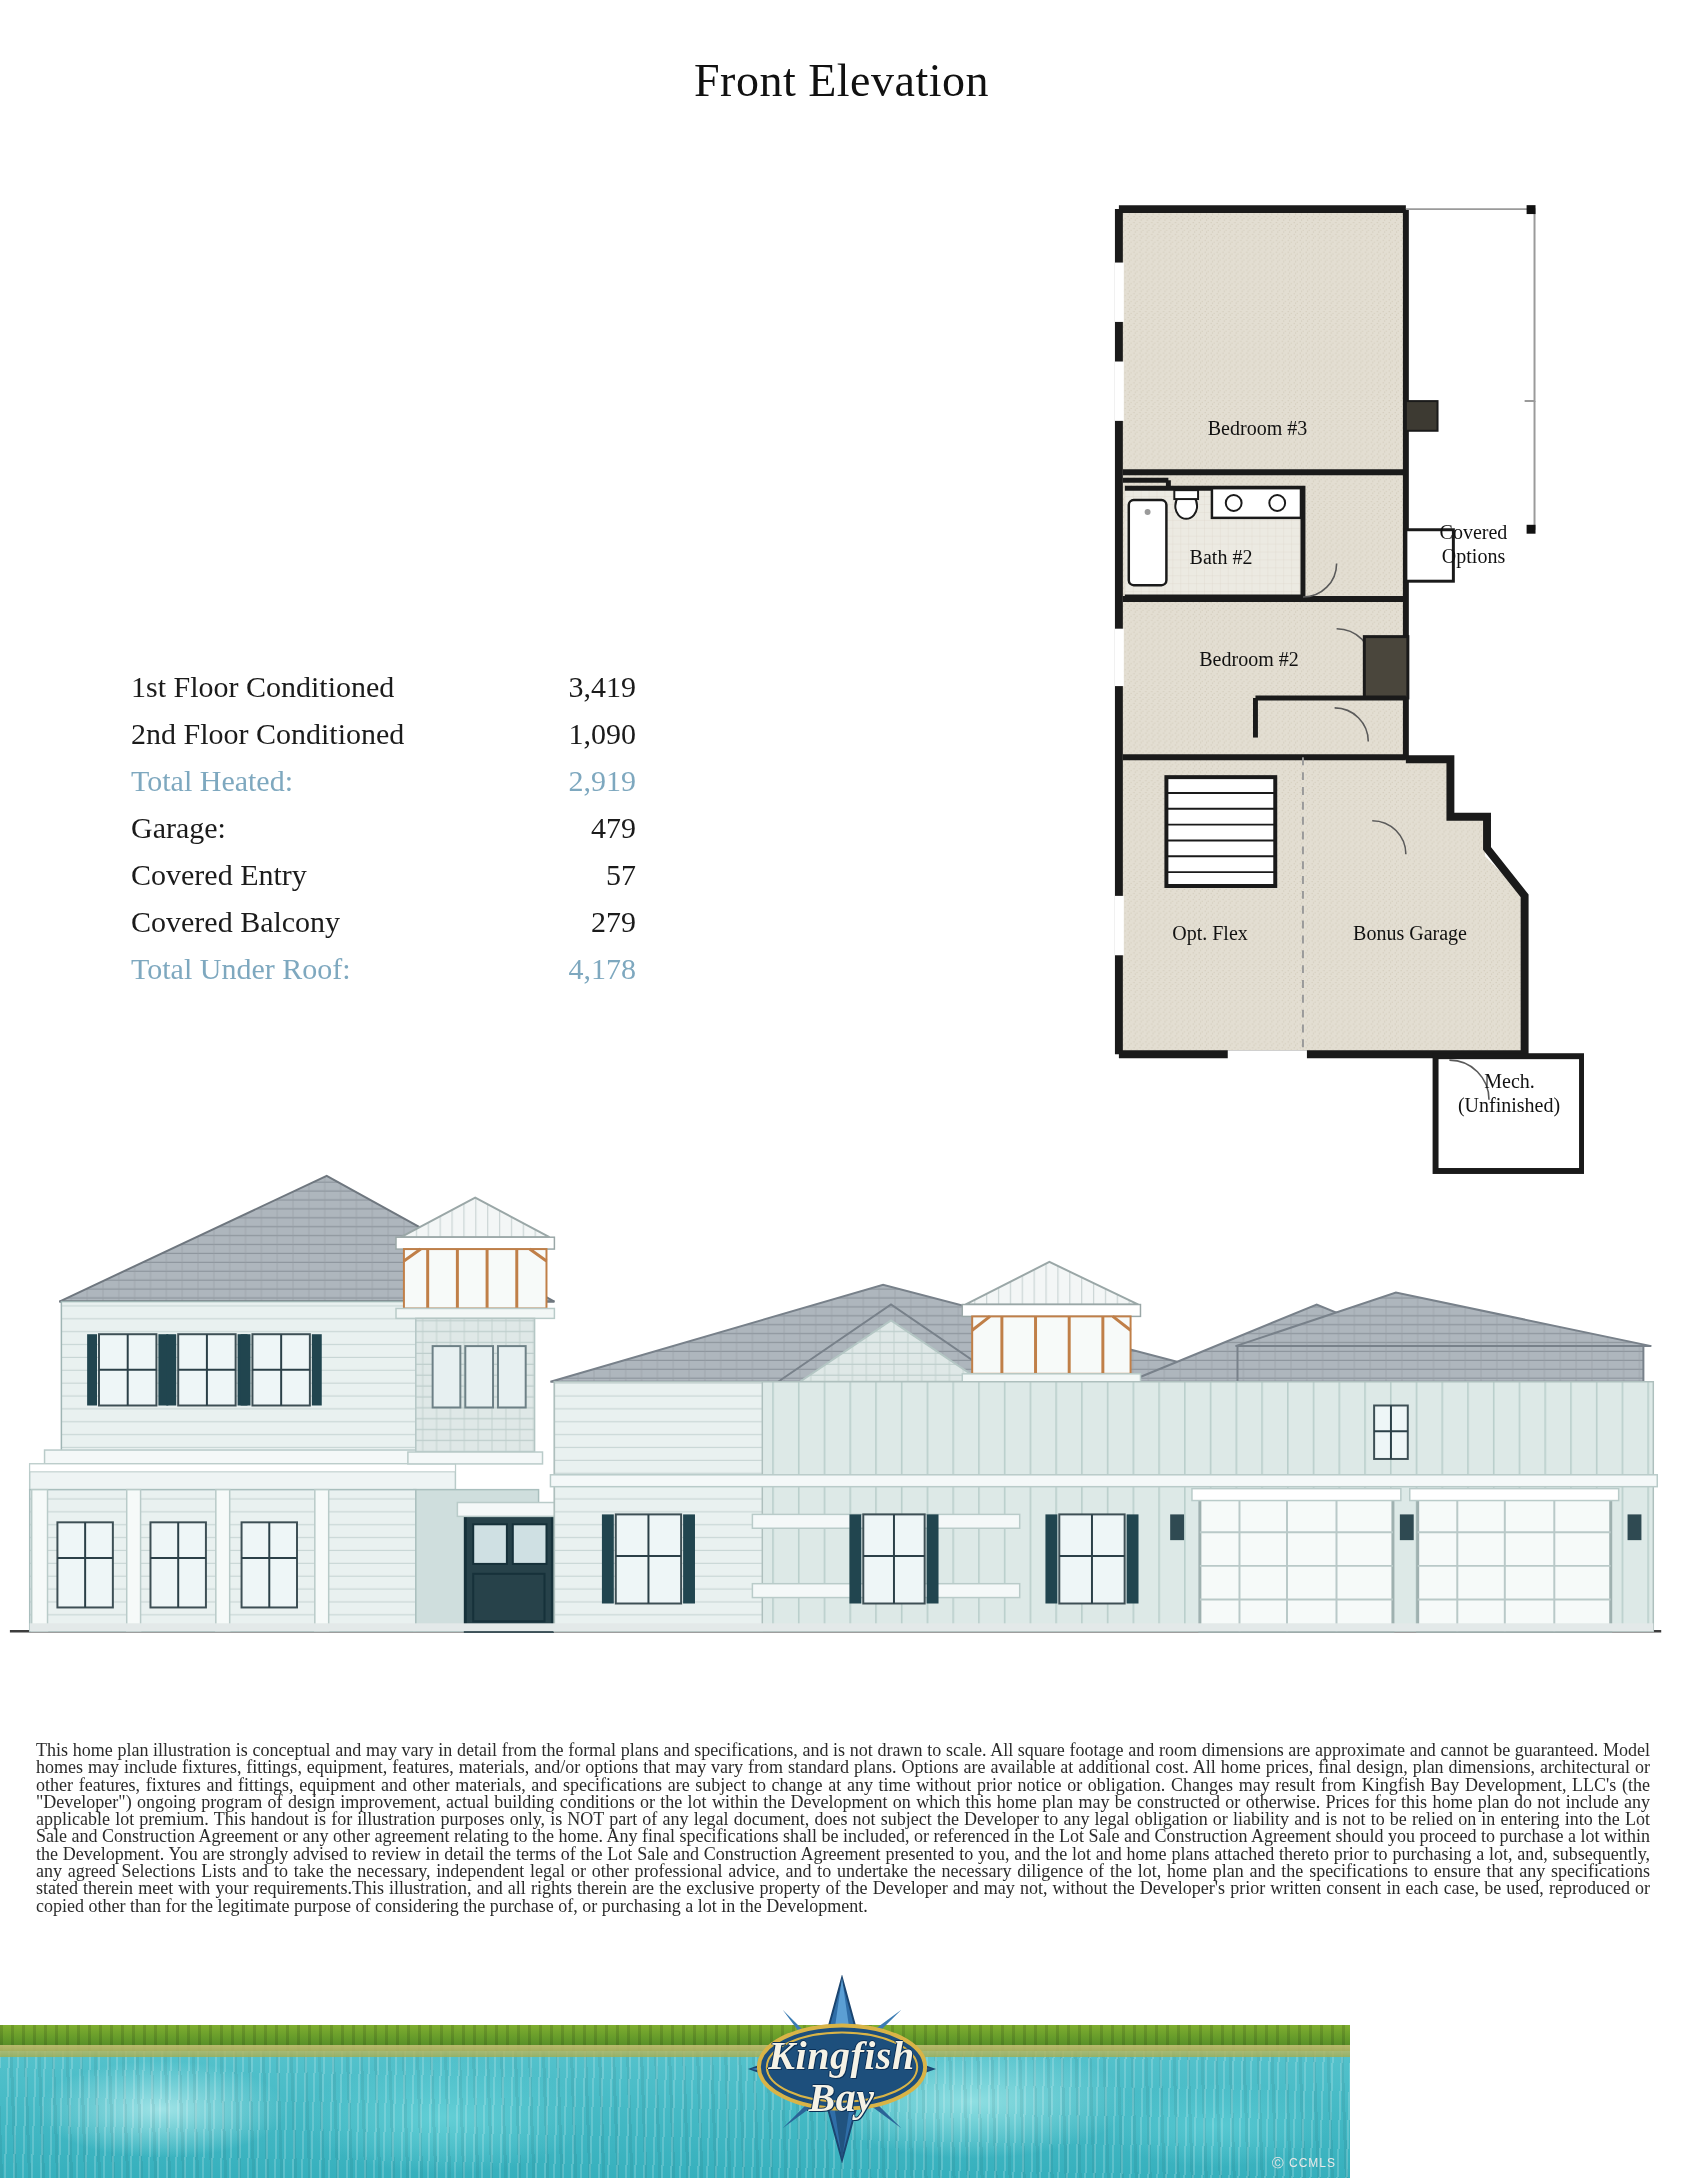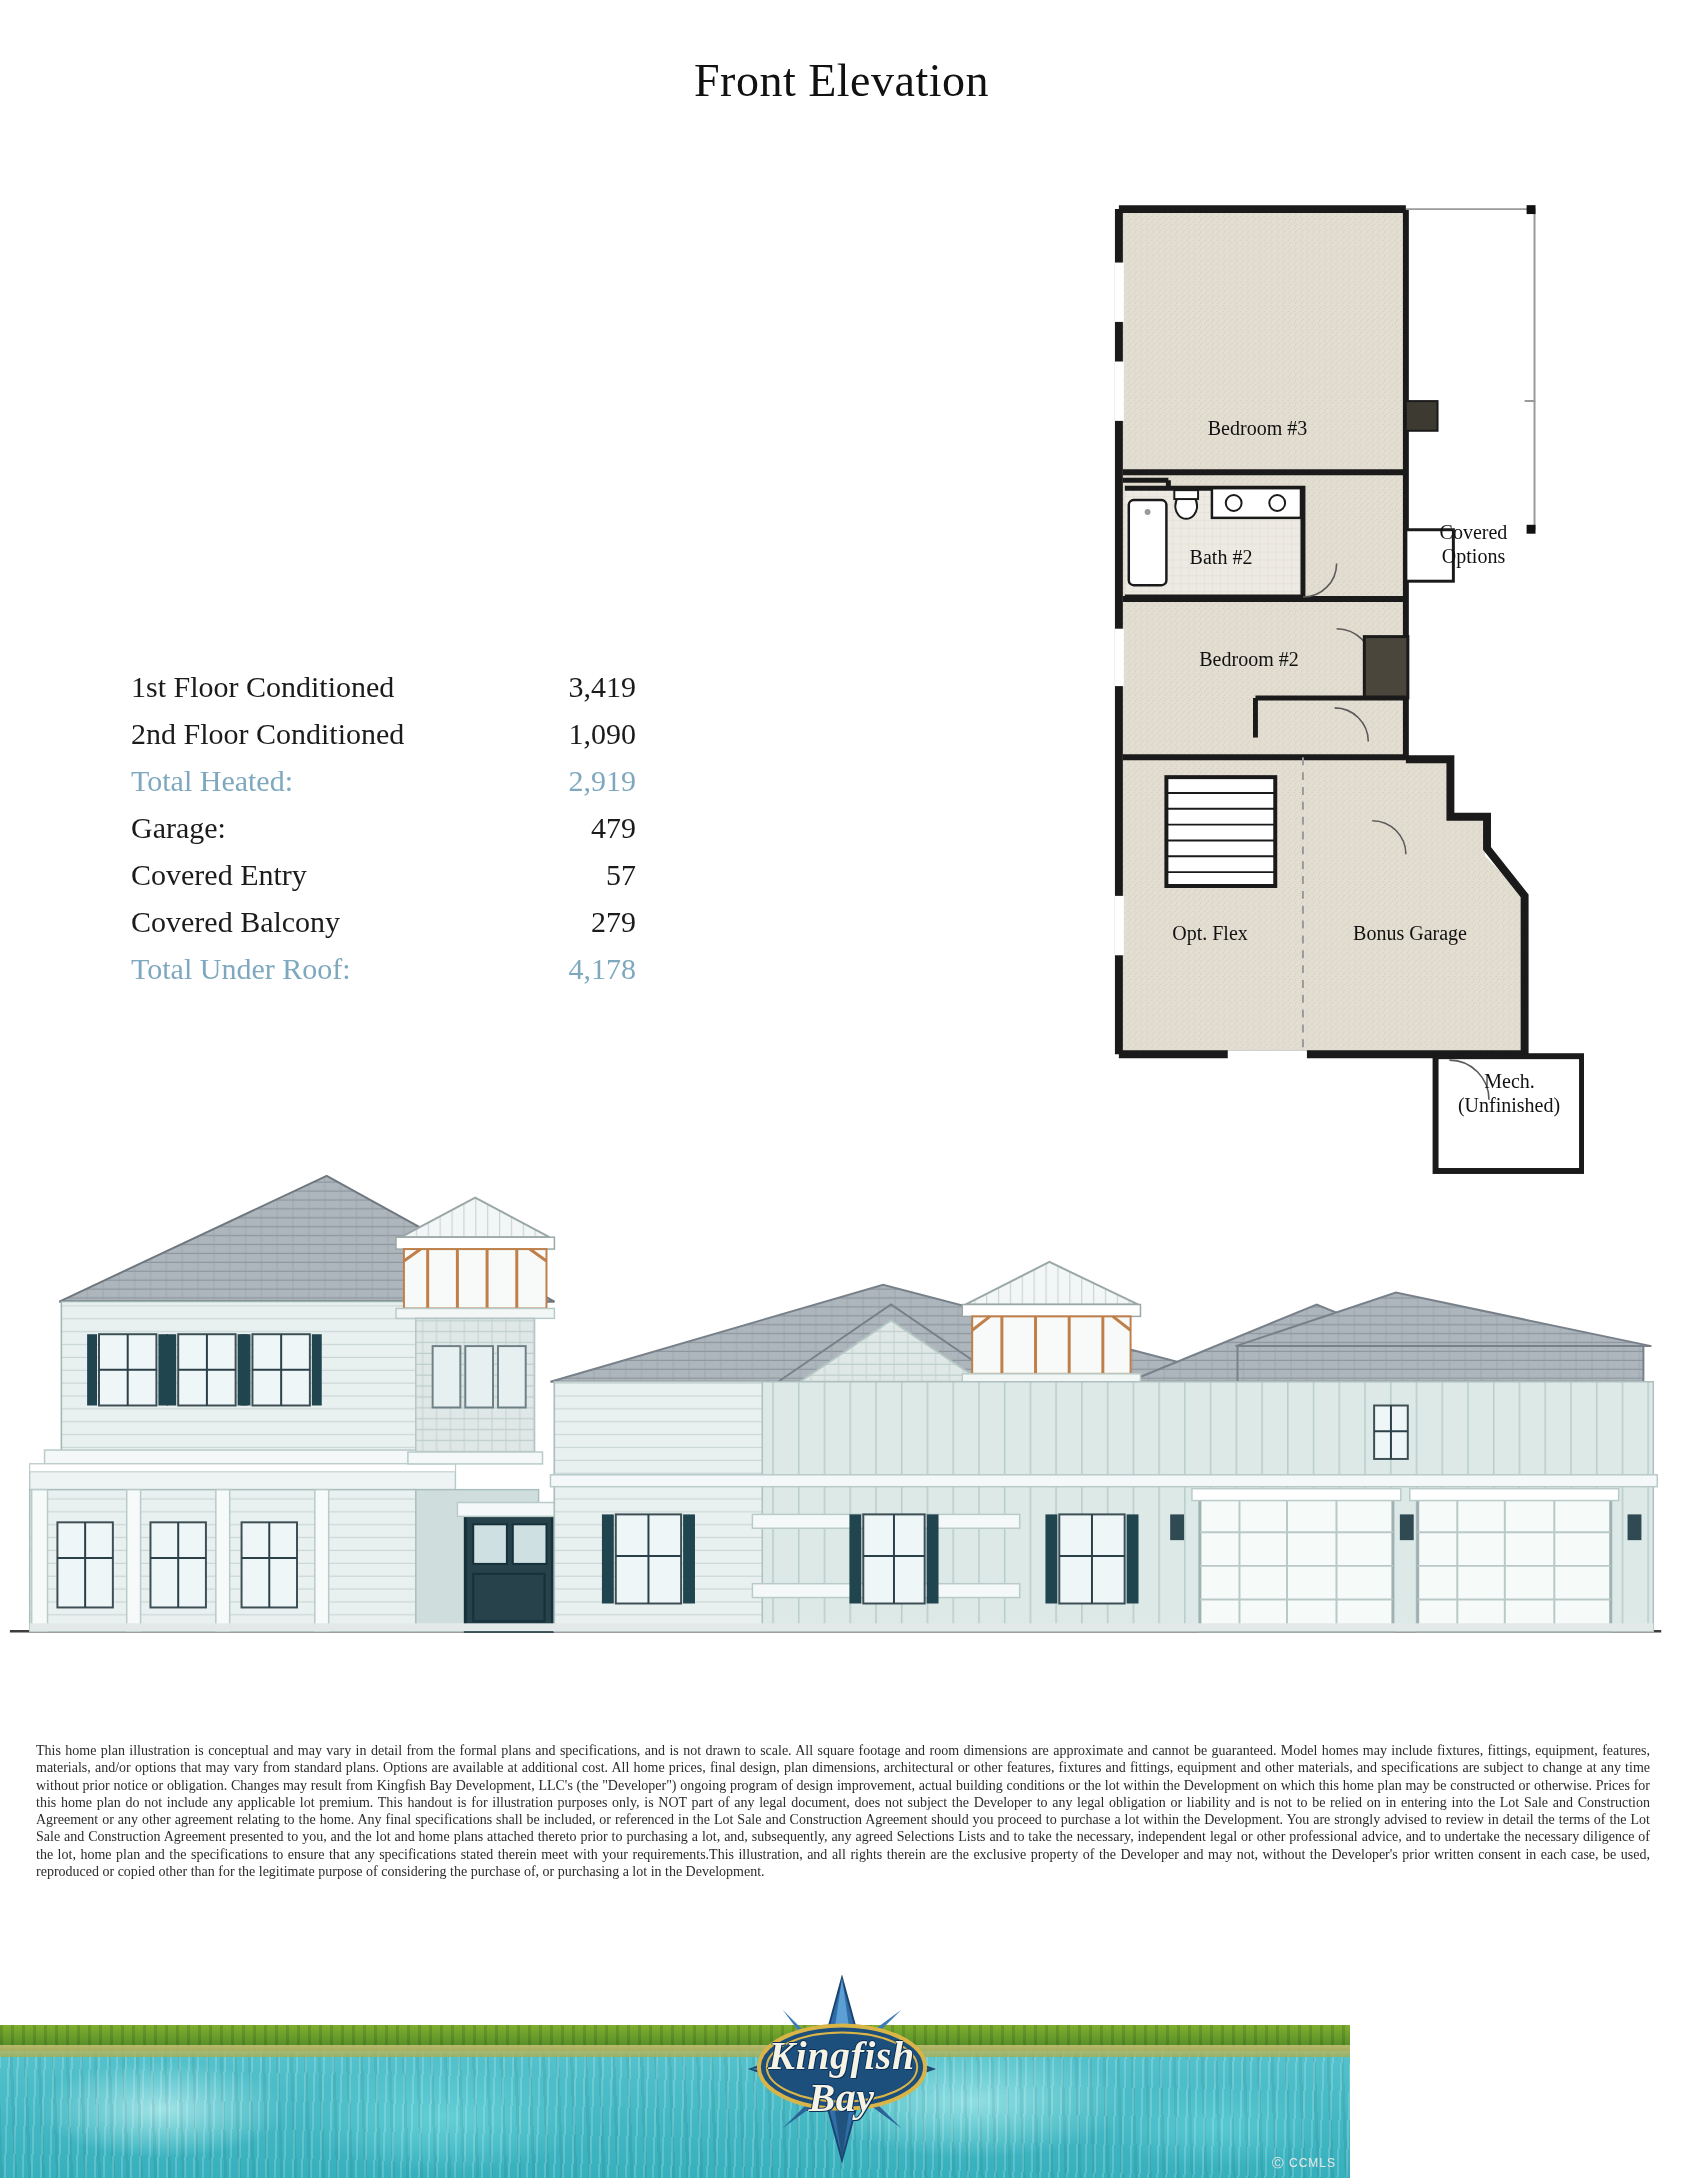--- a/index.html
+++ b/index.html
@@ -75,21 +75,21 @@
     width: 1683px;
     height: 614px;
   }
 
   
   .disclaimer {
     position: absolute;
     left: 36px;
     top: 1742px;
     width: 1614px;
-    font-size: 14px;
+    font-size: 18px;
     line-height: 17.3px;
     text-align: justify;
     color: #2b2b2b;
     font-family: "Liberation Serif", serif;
   }
 
   
   .footer-band {
     position: absolute;
     left: 0;

